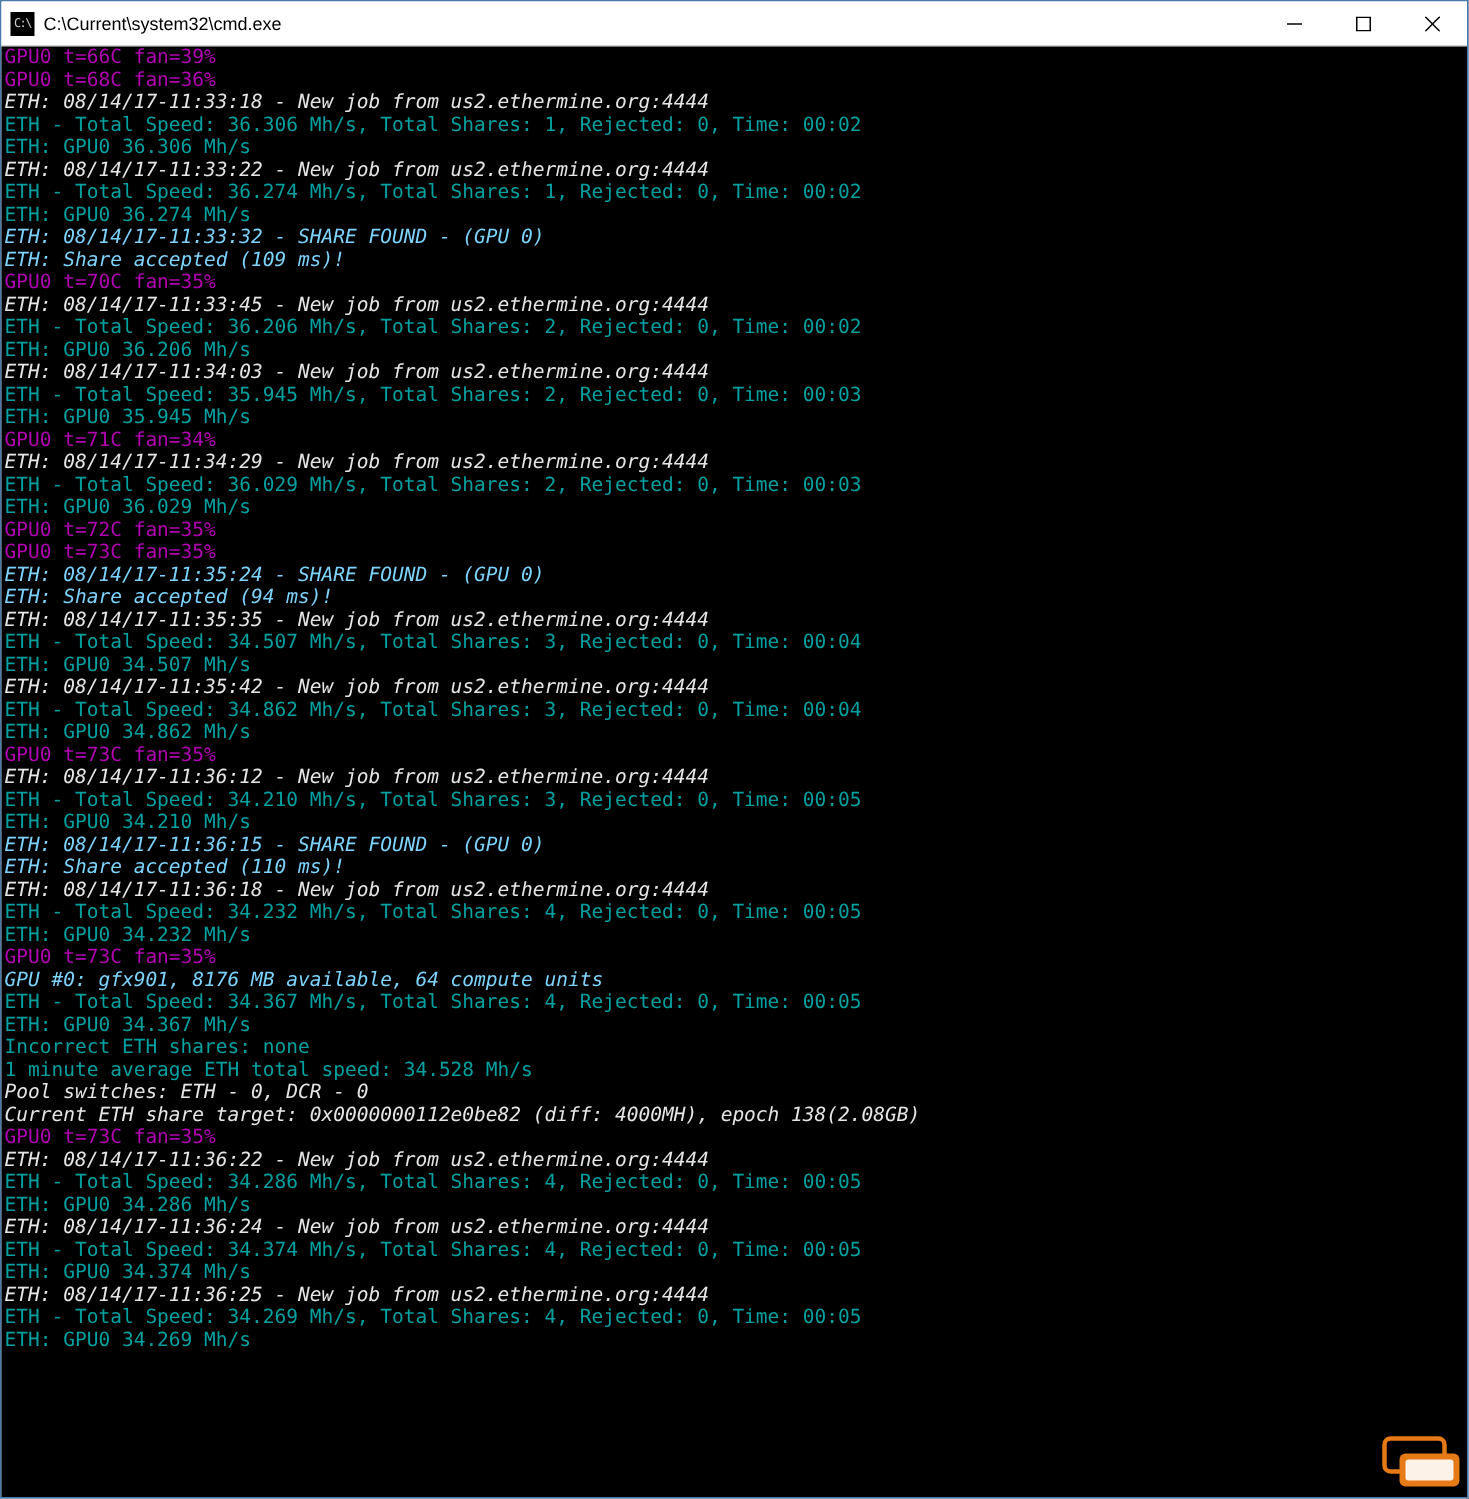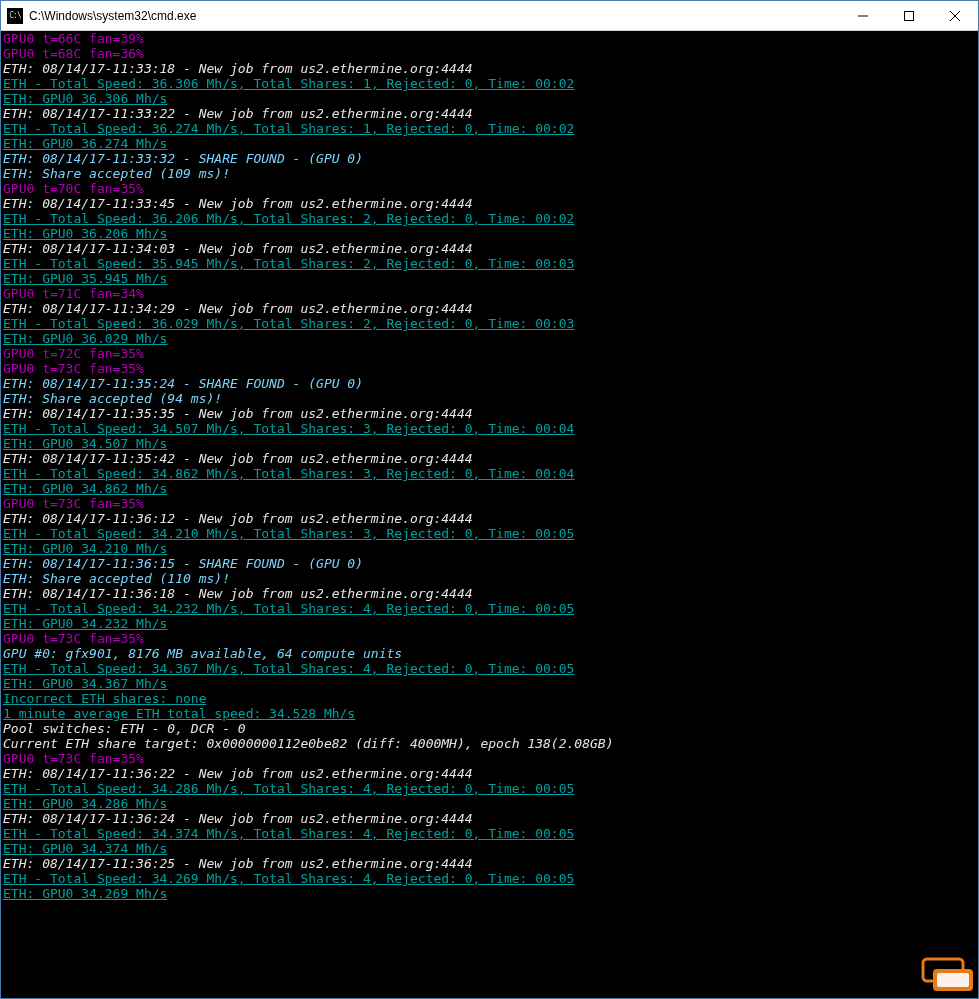--- a/index.html
+++ b/index.html
@@ -62,36 +62,36 @@
     font-family: Consolas, "Lucida Console", monospace;
     font-size: 13px;
     line-height: 15px;
     padding: 0 2px;
     overflow: hidden;
     white-space: pre;
   }
   .line { display: block; }
   .c-magenta { color: #b100b1; }
   .c-white   { color: #e5e5e5; font-style: italic; }
-  .c-teal    { color: #00a0a0; text-decoration: underline; }
+  .c-teal    { color: #00a0a0; }
   .c-green   { color: #7dd3fc; font-style: italic; }
   .watermark {
     position: absolute;
     right: 2px; bottom: 2px;
     width: 72px; height: 42px;
   }
 </style>
 </head>
 <body>
 
 <div class="window">
 
   <div class="titlebar">
     <span class="icon">C:\</span>
-    <span class="title">C:\Windows\system32\cmd.exe</span>
+    <span class="title">C:\Current\system32\cmd.exe</span>
     <div class="controls">
       <div class="ctrl" title="Minimize">
         <svg viewBox="0 0 10 10">
             <line x1="0" y1="5" x2="10" y2="5" stroke="currentColor" stroke-width="1"></line>
           </svg>
       </div>
       <div class="ctrl" title="Maximize">
         <svg viewBox="0 0 10 10">
             <rect x="0.5" y="0.5" width="9" height="9" fill="none" stroke="currentColor" stroke-width="1"></rect>
           </svg>

